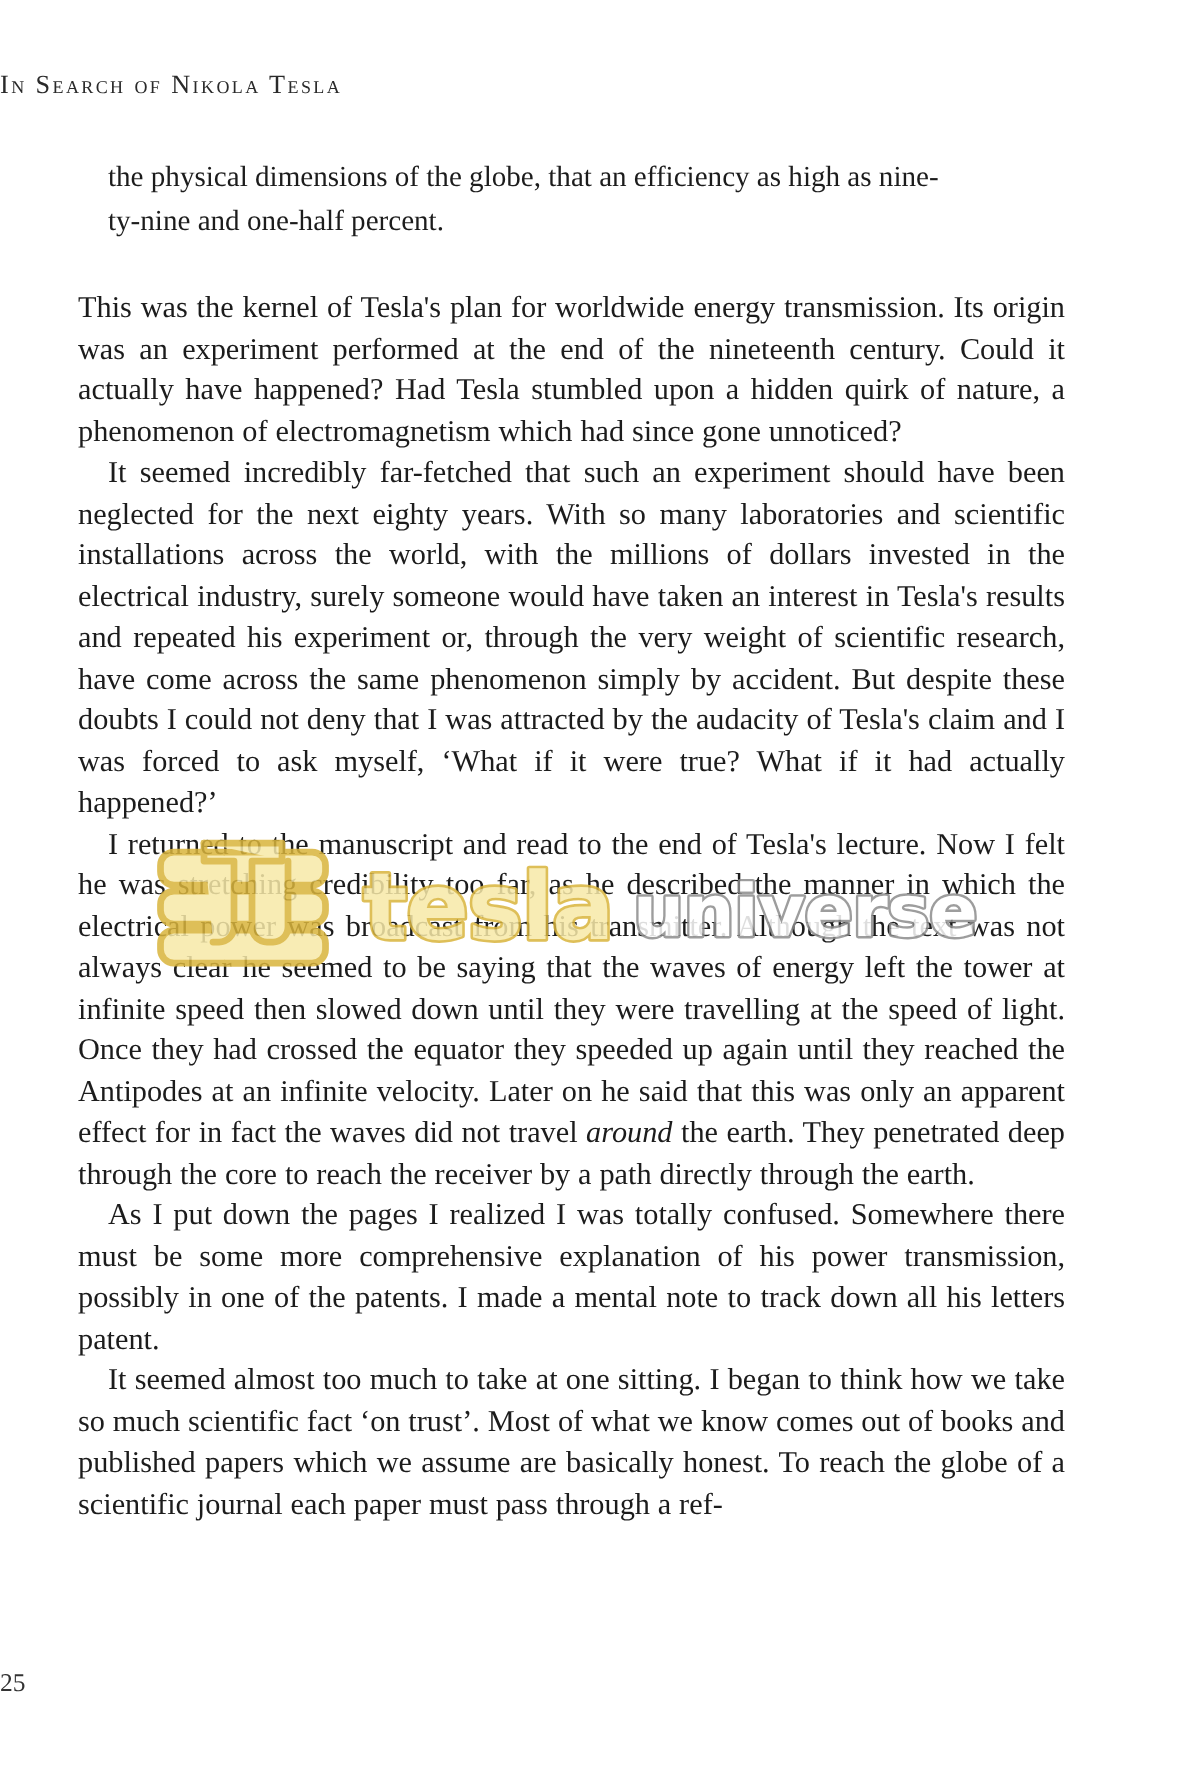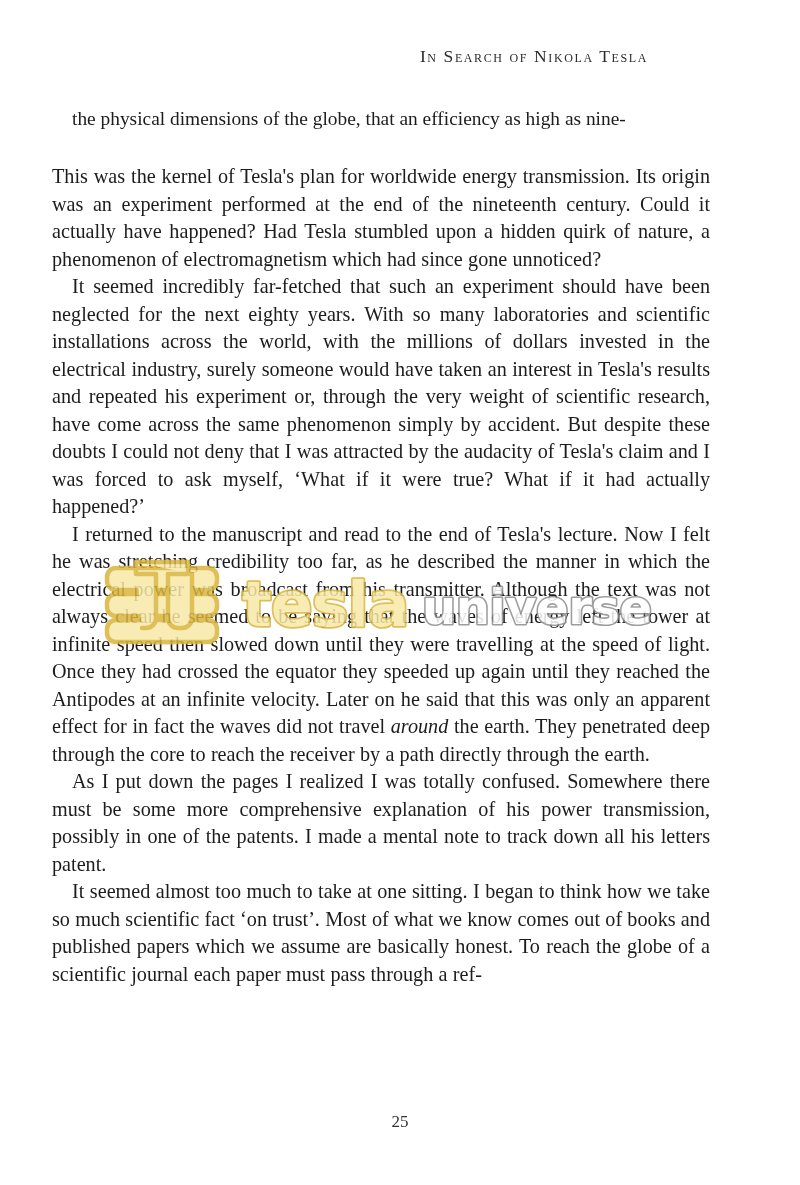--- a/index.html
+++ b/index.html
@@ -19,21 +19,21 @@
     background: #ffffff;
     overflow: hidden;
   }
 
   
   .running-head {
     position: absolute;
     top: 46px;
     left: 0;
     width: 648px;
-    text-align: right;
+    text-align: left;
     font-family: "Liberation Serif", "DejaVu Serif", serif;
     font-size: 17.5px;
     letter-spacing: 1.6px;
     color: #2a2a2a;
     font-variant: small-caps;
     white-space: nowrap;
   }
 
   
   .column {
@@ -76,21 +76,21 @@
   .gap-after-extract { height: 30px; }
 
   em.ital { }
 
   
   .folio {
     position: absolute;
     left: 0;
     top: 1112px;
     width: 800px;
-    text-align: center;
+    text-align: left;
     font-size: 17px;
     color: #333333;
   }
 
   
   .watermark {
     position: absolute;
     left: 92px;
     top: 552px;
     width: 620px;
@@ -116,20 +116,21 @@
 <body>
 
 <div class="page">
 
   <div class="running-head">In Search of Nikola Tesla</div>
 
   <div class="column">
 
     <div class="extract">
       <p>the physical dimensions of the globe, that an efficiency as high as nine-</p>
+      <p>ty-nine and one-half percent.</p>
     </div>
 
     <div class="gap-after-extract"></div>
 
     <p class="body noindent">This was the kernel of Tesla's plan for worldwide energy transmission. Its origin was an experiment performed at the end of the nineteenth century. Could it actually have happened? Had Tesla stumbled upon a hidden quirk of nature, a phenomenon of electromagnetism which had since gone unnoticed?</p>
 
     <p class="body indent">It seemed incredibly far-fetched that such an experiment should have been neglected for the next eighty years. With so many laboratories and scientific installations across the world, with the millions of dollars invested in the electrical industry, surely someone would have taken an interest in Tesla's results and repeated his experiment or, through the very weight of scientific research, have come across the same phenomenon simply by accident. But despite these doubts I could not deny that I was attracted by the audacity of Tesla's claim and I was forced to ask myself, ‘What if it were true? What if it had actually happened?’</p>
 
     <p class="body indent"><span>I returned to the manuscript and read to the end of Tesla's lecture. Now I felt he was stretching credibility too far, as he described the manner in which the electrical power was broadcast from his transmitter. Although the text was not always clear he seemed to be saying that the waves of energy left the tower at infinite speed then slowed down until they were travelling at the speed of light. Once they had crossed the equator they speeded up again until they reached the Antipodes at an infinite velocity. Later on he said that this was only an apparent effect for in fact the waves did not travel </span><em class="ital">around</em><span> the earth. They penetrated deep through the core to reach the receiver by a path directly through the earth.</span></p>
 

